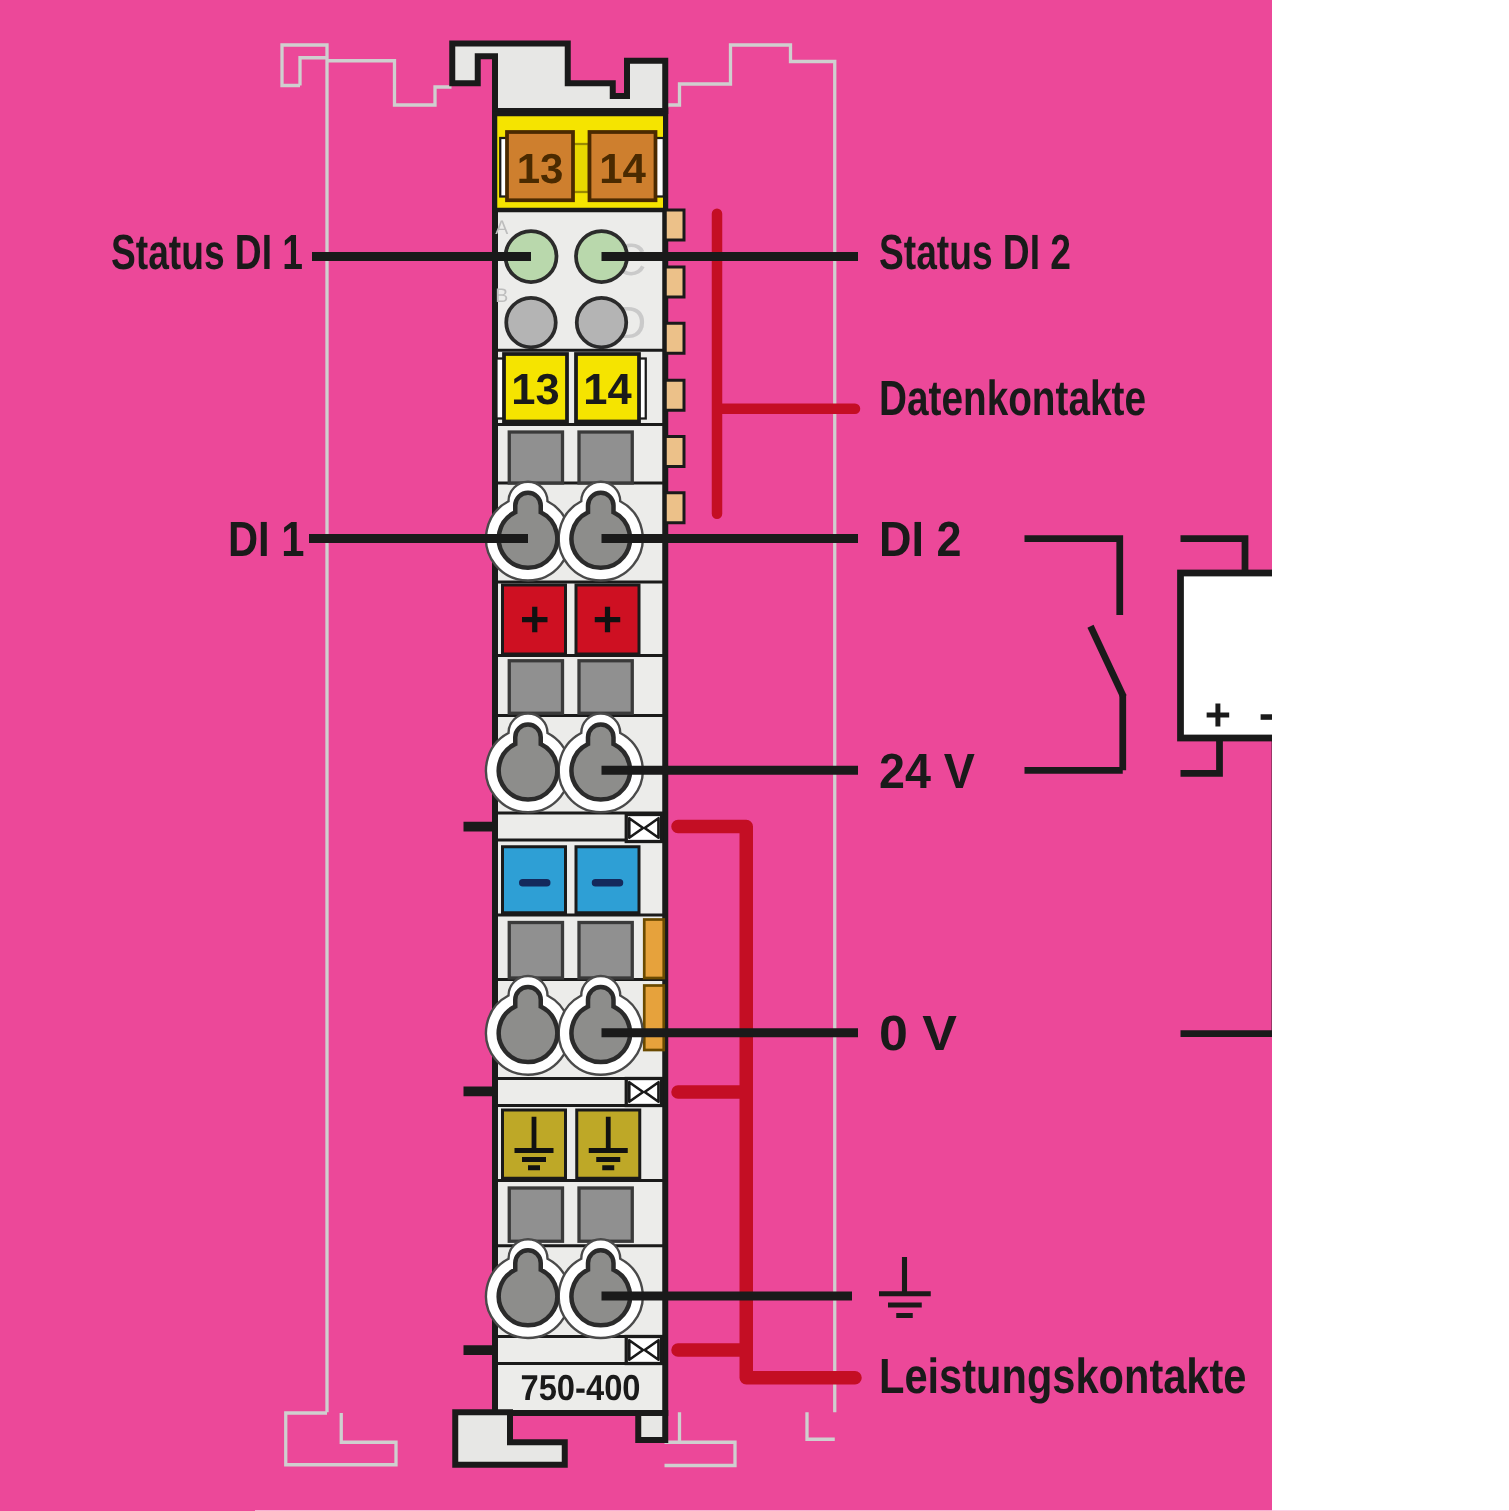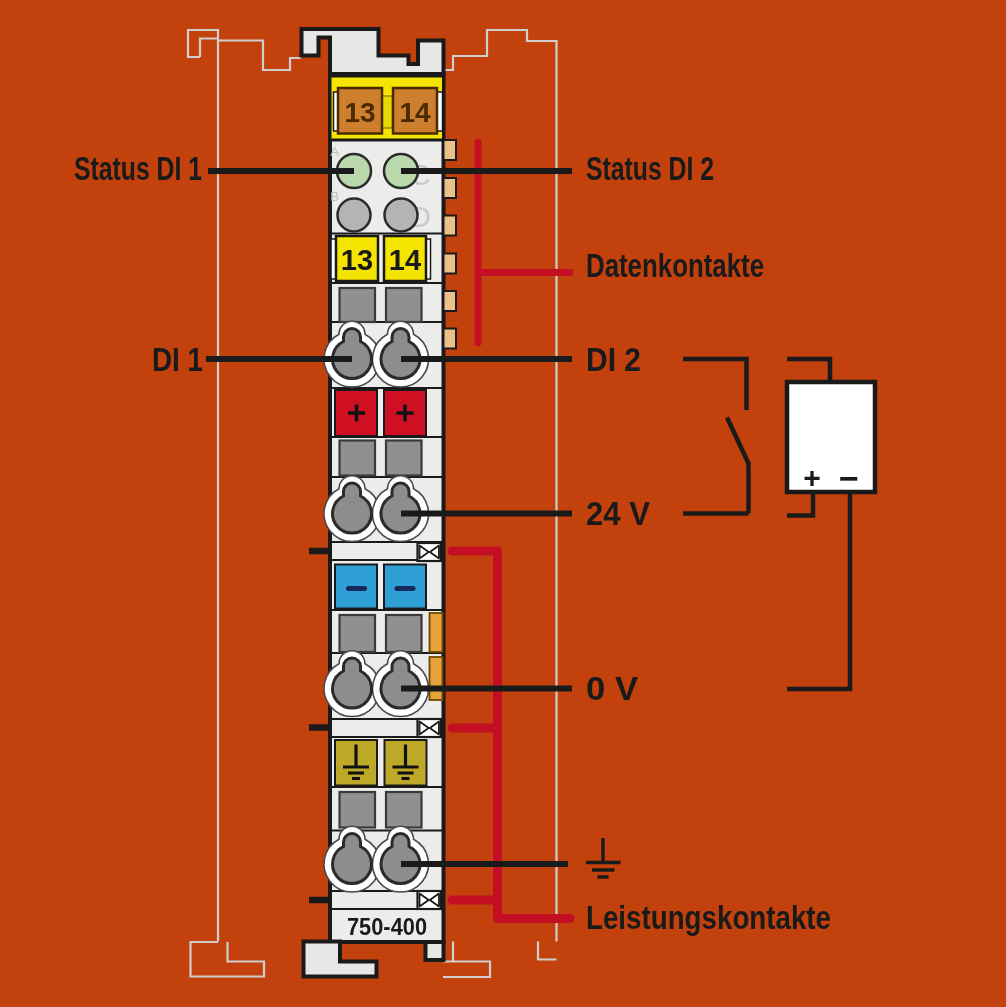--- a/index.html
+++ b/index.html
@@ -1,16 +1,16 @@
 <!DOCTYPE html>
 <html><head>
 <meta charset="utf-8">
 <style>
   html,body{margin:0;padding:0;background:#fff;}
-  .stage{width:1006px;height:1007px;position:relative;background:#c2410c;overflow:hidden;text-decoration:underline;}
+  .stage{width:848px;height:1007px;position:relative;background:#ec4899;overflow:hidden;text-decoration:underline;}
   svg{display:block;}
   svg text{font-family:"Liberation Sans","DejaVu Sans",sans-serif;font-weight:700;}
   .ghost{stroke:#CFCFCF;stroke-width:2.2;fill:none;stroke-linejoin:miter;}
   .latch{fill:#E7E7E5;stroke:#1A1A1A;stroke-width:4;}
   .body{fill:#ECECEA;stroke:#1A1A1A;stroke-width:4;}
   .band{fill:#F5E400;stroke:#1A1A1A;stroke-width:3;}
   .divider{stroke:#1A1A1A;stroke-width:2;}
   .clamp{fill:#CE7F2E;stroke:#4A2A00;stroke-width:2.5;}
   .wtab{fill:#FFFFFF;stroke:#1A1A1A;stroke-width:1.5;}
   .mark{fill:#F5E400;stroke:#1A1A1A;stroke-width:2.5;}

